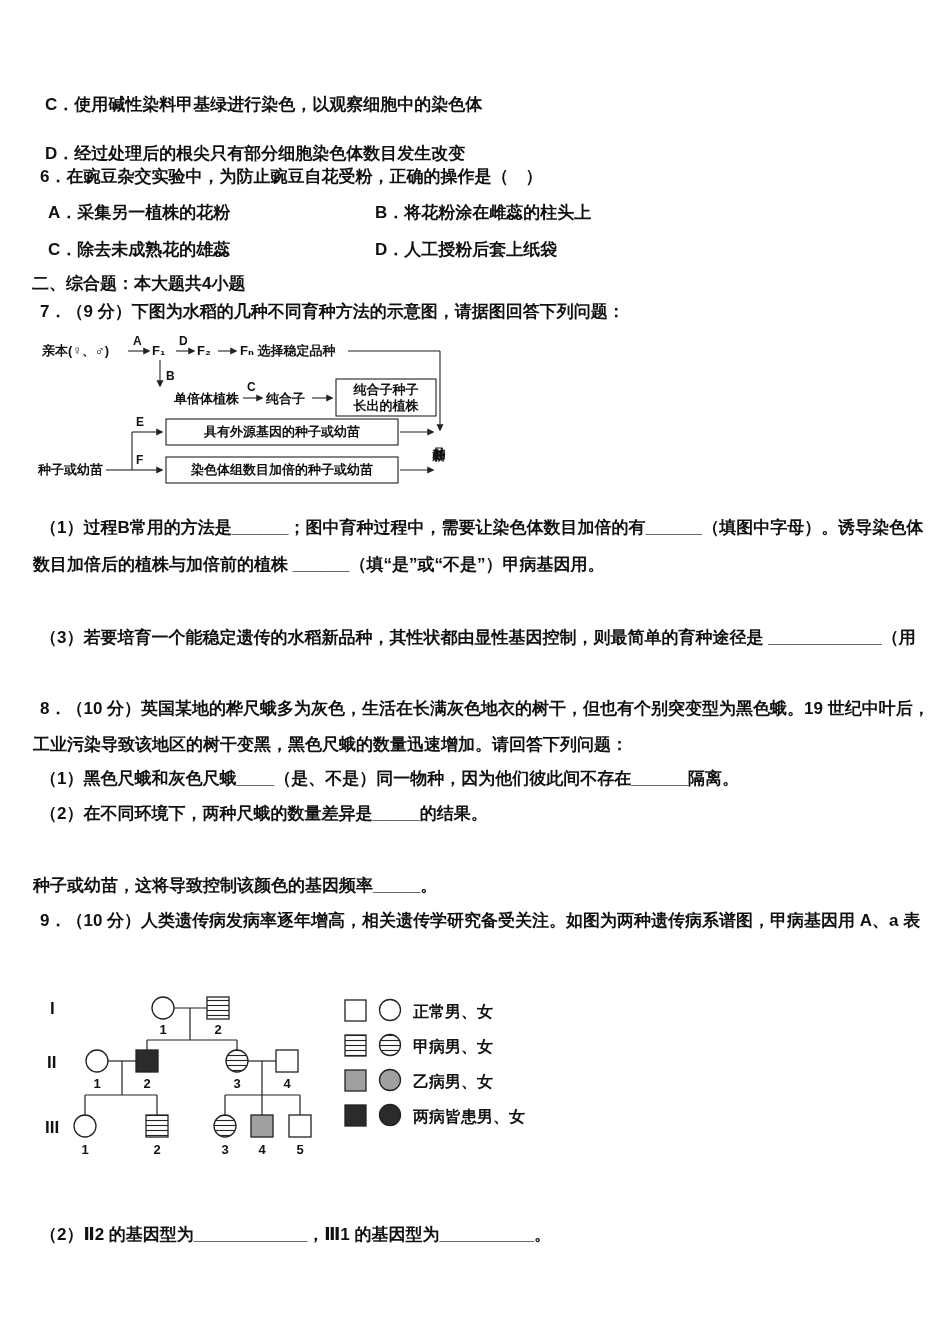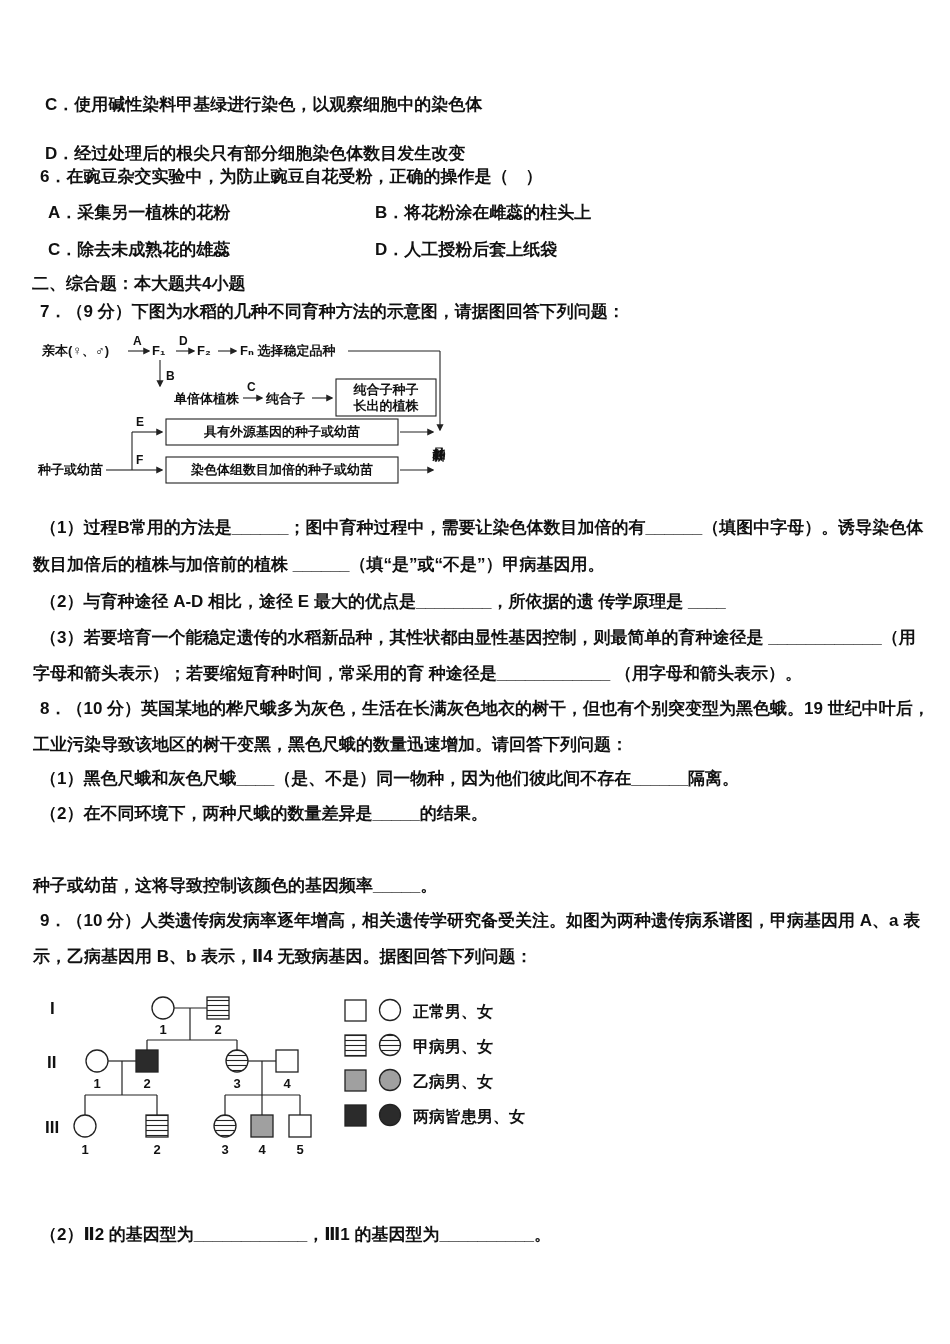--- a/index.html
+++ b/index.html
@@ -88,30 +88,27 @@
     <text class="dlabel" x="100" y="93">E</text>
     <text class="dtext" x="246" y="103" text-anchor="middle">具有外源基因的种子或幼苗</text>
     <text class="dtext" x="2" y="141">种子或幼苗</text>
     <text class="dlabel" x="100" y="131">F</text>
     <text class="dtext" x="246" y="141" text-anchor="middle">染色体组数目加倍的种子或幼苗</text>
     <text class="dtext" x="403" y="104" style="writing-mode:vertical-rl;text-orientation:upright" text-anchor="start">新品种</text>
   </svg>
 
   <div class="line" style="left:40px;top:518px">（1）过程B常用的方法是______；图中育种过程中，需要让染色体数目加倍的有______（填图中字母）。诱导染色体</div>
   <div class="line" style="left:33px;top:555px">数目加倍后的植株与加倍前的植株 ______（填“是”或“不是”）甲病基因用。</div>
-  <div class="line" style="left:40px;top:592px">（2）与育种途径 A-D 相比，途径 E 最大的优点是________，所依据的遗 传学原理是 ____</div>
   <div class="line" style="left:40px;top:628px">（3）若要培育一个能稳定遗传的水稻新品种，其性状都由显性基因控制，则最简单的育种途径是 ____________（用</div>
-  <div class="line" style="left:33px;top:664px">字母和箭头表示）；若要缩短育种时间，常采用的育 种途径是____________ （用字母和箭头表示）。</div>
   <div class="line" style="left:40px;top:699px">8．（10 分）英国某地的桦尺蛾多为灰色，生活在长满灰色地衣的树干，但也有个别突变型为黑色蛾。19 世纪中叶后，</div>
   <div class="line" style="left:33px;top:735px">工业污染导致该地区的树干变黑，黑色尺蛾的数量迅速增加。请回答下列问题：</div>
   <div class="line" style="left:40px;top:769px">（1）黑色尺蛾和灰色尺蛾____（是、不是）同一物种，因为他们彼此间不存在______隔离。</div>
   <div class="line" style="left:40px;top:804px">（2）在不同环境下，两种尺蛾的数量差异是_____的结果。</div>
   <div class="line" style="left:33px;top:876px">种子或幼苗，这将导致控制该颜色的基因频率_____。</div>
   <div class="line" style="left:40px;top:911px">9．（10 分）人类遗传病发病率逐年增高，相关遗传学研究备受关注。如图为两种遗传病系谱图，甲病基因用 A、a 表</div>
-  <div class="line" style="left:33px;top:947px">示，乙病基因用 B、b 表示，Ⅱ4 无致病基因。据图回答下列问题：</div>
 
   <svg class="pedigree" style="left:40px;top:988px" width="640" height="190" viewBox="0 0 640 190">
     <defs>
       <pattern id="hstripes" width="6" height="5" patternUnits="userSpaceOnUse">
         <rect width="6" height="5" fill="#ffffff"></rect>
         <path d="M0,2.5 H6" stroke="#222" stroke-width="1.1"></path>
       </pattern>
     </defs>
 
     <text class="gen-label" x="10" y="26">I</text>

